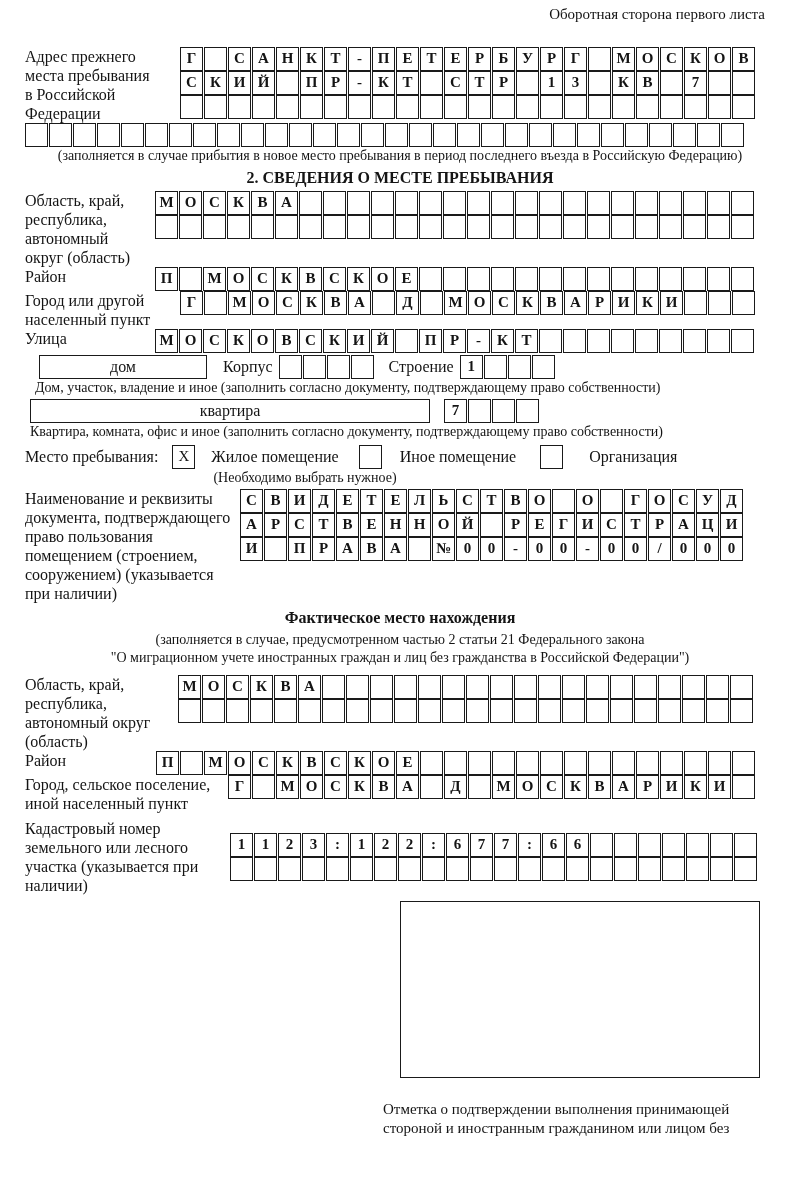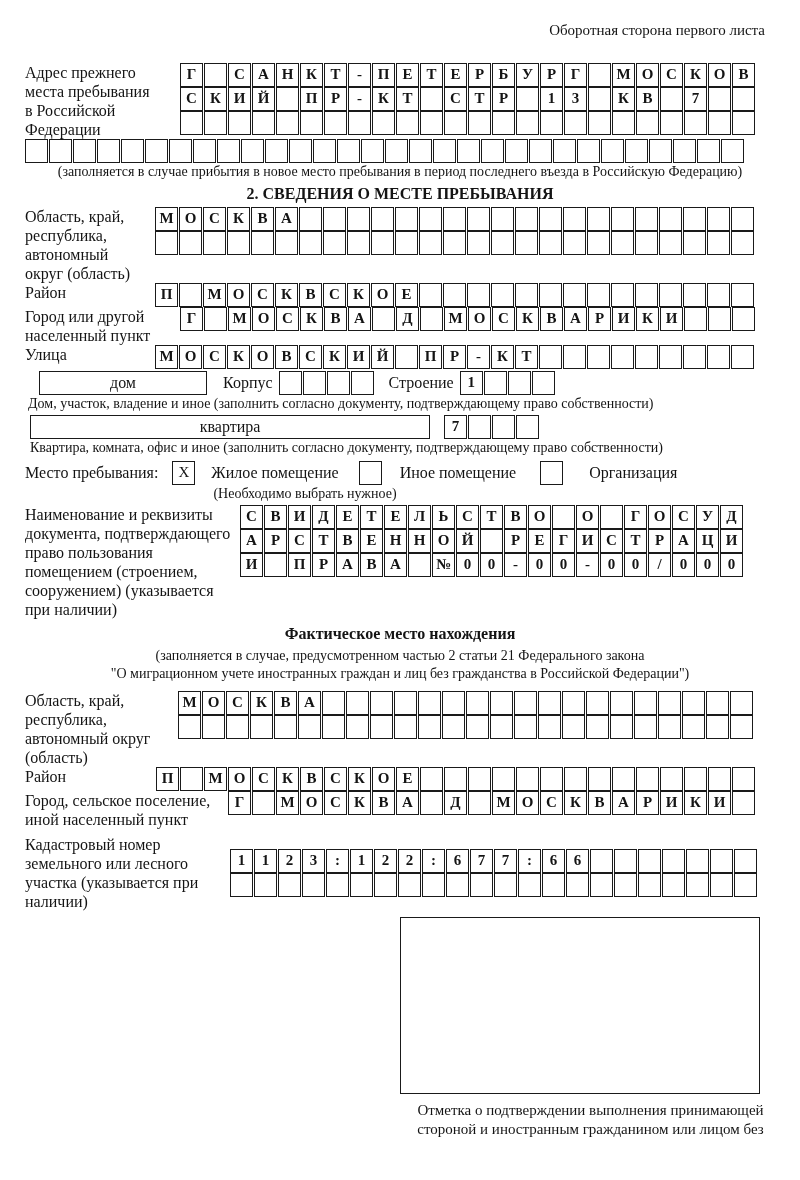--- a/index.html
+++ b/index.html
@@ -1,34 +1,34 @@
 <!DOCTYPE html>
 <html><head>
 <meta charset="utf-8">
 <style>
   html,body{margin:0;padding:0;background:#fff;}
   body{width:800px;height:1180px;color:#141414;font-family:"Liberation Serif",serif;}
-  .page{box-sizing:border-box;width:800px;height:1180px;padding:22px 0 0 25px;overflow:hidden;border-radius:27px;}
+  .page{box-sizing:border-box;width:800px;height:1180px;padding:6px 0 0 25px;overflow:hidden;border-radius:27px;}
   .hdr{font-size:15px;text-align:right;padding-right:35px;}
   .frow{display:flex;align-items:flex-start;}
   .lbl{font-size:16px;line-height:19px;flex-shrink:0;box-sizing:border-box;}
   .rows{flex-grow:0;}
   .boxrow{white-space:nowrap;height:20px;margin-bottom:4px;font-weight:bold;}
   .cbox{display:inline-block;box-sizing:border-box;width:23px;height:24px;border:1.6px solid #1a1a1a;
         margin-right:1px;text-align:center;font-size:15px;line-height:21px;vertical-align:top;background:#fff;}
   .wcell{display:inline-block;box-sizing:border-box;height:24px;border:1.6px solid #1a1a1a;
          text-align:center;font-size:16px;line-height:21px;vertical-align:top;}
   .ckbox{display:inline-block;box-sizing:border-box;width:23px;height:24px;border:1.6px solid #1a1a1a;
          text-align:center;font-size:15px;line-height:21px;vertical-align:top;}
   .caption{font-size:14px;line-height:18px;}
   .centerblock{width:750px;text-align:center;}
   .sectitle{font-weight:bold;font-size:16px;}
   .inl{font-size:16px;line-height:24px;}
   .stamp-box{margin-left:375px;margin-top:6px;width:358px;height:175px;border:1.9px solid #1a1a1a;}
-  .stamp-cap{margin-left:358px;margin-top:7px;width:415px;text-align:center;font-size:15px;line-height:19px;}
+  .stamp-cap{margin-left:358px;margin-top:22px;width:415px;font-size:15px;line-height:19px;}
   .mt2{margin-top:2px;}.mt4{margin-top:4px;}.mt6{margin-top:6px;}.mt8{margin-top:8px;}
   .mt20{margin-top:20px;}.mt24{margin-top:24px;}
 </style>
 </head>
 <body>
 
 <div class="page">
 
   <div class="hdr">Оборотная сторона первого листа</div>
 
@@ -68,21 +68,21 @@
     <div class="boxrow"><span class="cbox">М</span><span class="cbox">О</span><span class="cbox">С</span><span class="cbox">К</span><span class="cbox">О</span><span class="cbox">В</span><span class="cbox">С</span><span class="cbox">К</span><span class="cbox">И</span><span class="cbox">Й</span><span class="cbox"></span><span class="cbox">П</span><span class="cbox">Р</span><span class="cbox">-</span><span class="cbox">К</span><span class="cbox">Т</span><span class="cbox"></span><span class="cbox"></span><span class="cbox"></span><span class="cbox"></span><span class="cbox"></span><span class="cbox"></span><span class="cbox"></span><span class="cbox"></span><span class="cbox"></span></div>
   </div>
 
   <div class="frow mt2" style="margin-left:14px;">
     <span class="wcell" style="width:168px;">дом</span>
     <span class="inl" style="margin-left:16px;">Корпус</span>
     <span class="boxrow" style="margin-left:6px;"><span class="cbox"></span><span class="cbox"></span><span class="cbox"></span><span class="cbox"></span></span>
     <span class="inl" style="margin-left:14px;">Строение</span>
     <span class="boxrow" style="margin-left:6px;"><span class="cbox">1</span><span class="cbox"></span><span class="cbox"></span><span class="cbox"></span></span>
   </div>
-  <div class="caption" style="margin-left:3px;">Дом, участок, владение и иное (заполнить согласно документу, подтверждающему право собственности)</div>
+  <div class="caption" style="margin-left:10px;">Дом, участок, владение и иное (заполнить согласно документу, подтверждающему право собственности)</div>
 
   <div class="frow mt2" style="margin-left:5px;">
     <span class="wcell" style="width:400px;">квартира</span>
     <span class="boxrow" style="margin-left:14px;"><span class="cbox">7</span><span class="cbox"></span><span class="cbox"></span><span class="cbox"></span></span>
   </div>
   <div class="caption" style="margin-left:5px;">Квартира, комната, офис и иное (заполнить согласно документу, подтверждающему право собственности)</div>
 
   <div class="frow mt4">
     <span class="inl">Место пребывания:</span>
     <span class="ckbox" style="margin-left:14px;">X</span>

